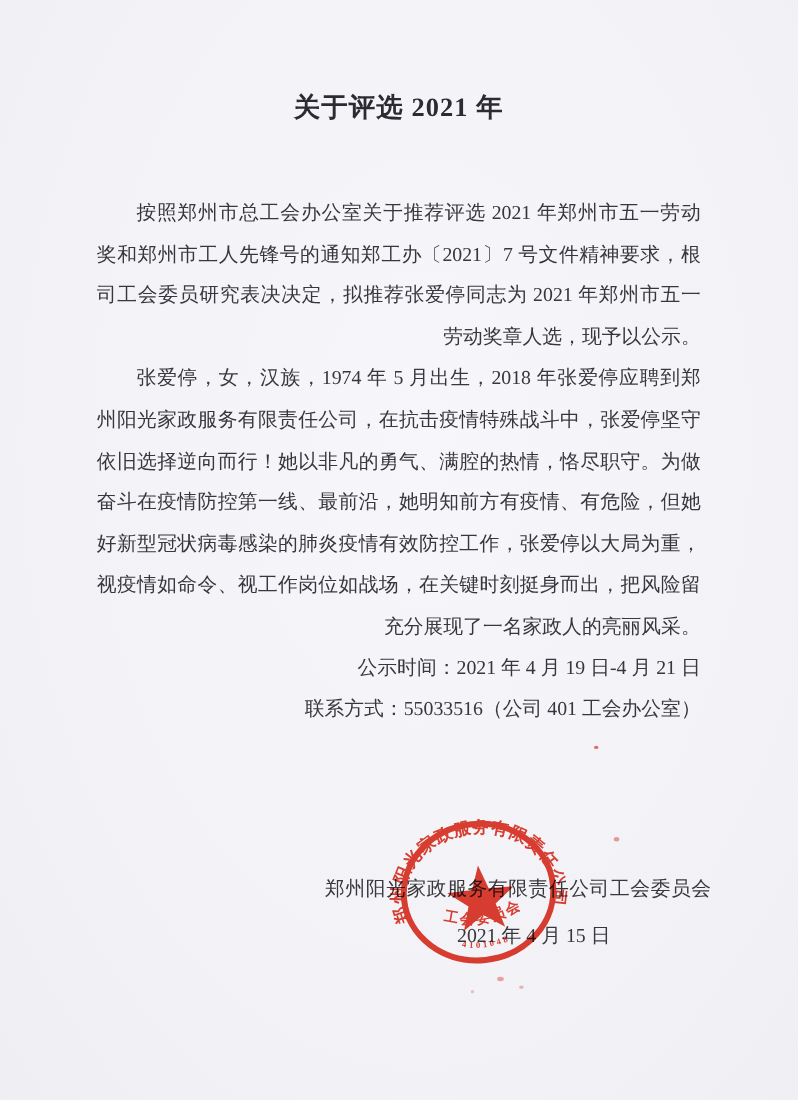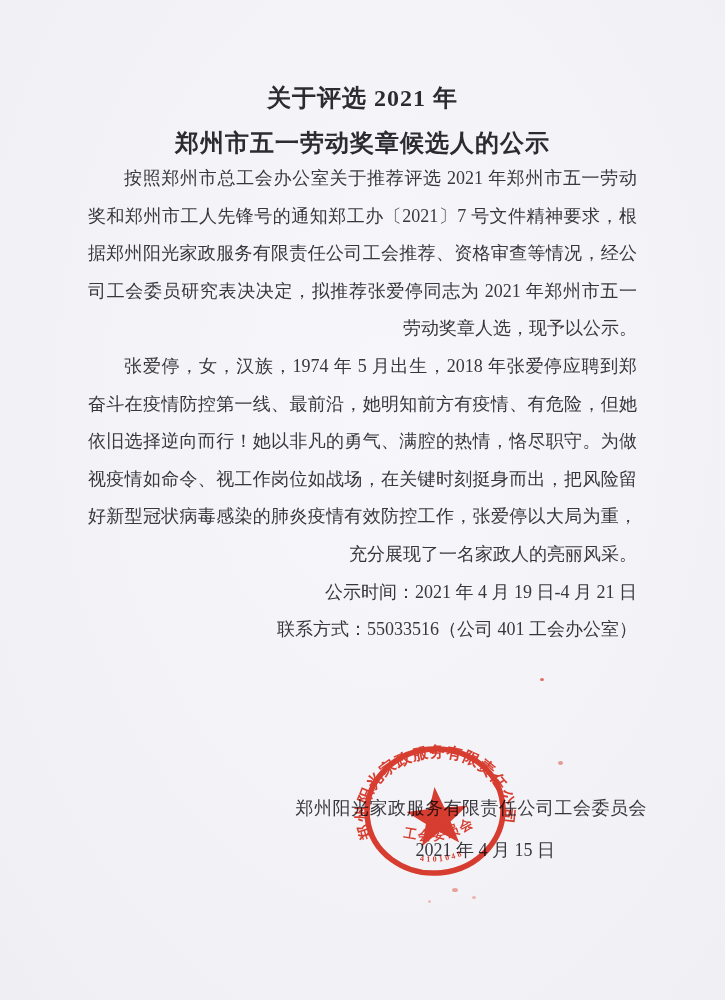--- a/index.html
+++ b/index.html
@@ -22,21 +22,21 @@
     left:88px;width:549px;top:76px;
     text-align:center;
     font-weight:bold;
     font-size:24px;
     line-height:45px;
     letter-spacing:1px;
     color:#2c2b31;
   }
   .body-lines{
     position:absolute;
-    left:88px;width:549px;top:160px;
+    left:88px;width:549px;top:175px;
     font-size:18px;
     color:#38373d;
   }
   .body-line{
     height:37.6px;
     line-height:37.6px;
     white-space:nowrap;
     text-align:right;
   }
   .body-line.justify{
@@ -83,34 +83,33 @@
   .speck.s4{left:472px;top:896px;width:4px;height:3px;opacity:.35;}
   .speck.s5{left:428px;top:900px;width:3px;height:3px;opacity:.3;}
 </style>
 </head>
 <body>
 
 <div class="page">
 
   <div class="doc-title">
     <div>关于评选 2021 年</div>
-    <div>郑州市五一劳动奖章候选人的公示</div>
   </div>
 
   <div class="body-lines">
       <div class="body-line indent justify">按照郑州市总工会办公室关于推荐评选 2021 年郑州市五一劳动</div>
       <div class="body-line justify">奖和郑州市工人先锋号的通知郑工办〔2021〕7 号文件精神要求，根</div>
-      <div class="body-line justify">据郑州阳光家政服务有限责任公司工会推荐、资格审查等情况，经公</div>
       <div class="body-line justify">司工会委员研究表决决定，拟推荐张爱停同志为 2021 年郑州市五一</div>
       <div class="body-line">劳动奖章人选，现予以公示。</div>
       <div class="body-line indent justify">张爱停，女，汉族，1974 年 5 月出生，2018 年张爱停应聘到郑</div>
+      <div class="body-line justify">州阳光家政服务有限责任公司，在抗击疫情特殊战斗中，张爱停坚守</div>
+      <div class="body-line justify">依旧选择逆向而行！她以非凡的勇气、满腔的热情，恪尽职守。为做</div>
       <div class="body-line justify">奋斗在疫情防控第一线、最前沿，她明知前方有疫情、有危险，但她</div>
-      <div class="body-line justify">依旧选择逆向而行！她以非凡的勇气、满腔的热情，恪尽职守。为做</div>
+      <div class="body-line justify">好新型冠状病毒感染的肺炎疫情有效防控工作，张爱停以大局为重，</div>
       <div class="body-line justify">视疫情如命令、视工作岗位如战场，在关键时刻挺身而出，把风险留</div>
-      <div class="body-line justify">好新型冠状病毒感染的肺炎疫情有效防控工作，张爱停以大局为重，</div>
       <div class="body-line">充分展现了一名家政人的亮丽风采。</div>
       <div class="body-line indent">公示时间：2021 年 4 月 19 日-4 月 21 日</div>
       <div class="body-line indent">联系方式：55033516（公司 401 工会办公室）</div>
     </div>
 
   <div class="sig-org">郑州阳光家政服务有限责任公司工会委员会</div>
   <div class="sig-date">2021 年 4 月 15 日</div>
 
   <svg class="seal" viewBox="0 0 200 170" xmlns="http://www.w3.org/2000/svg">
     <defs>

